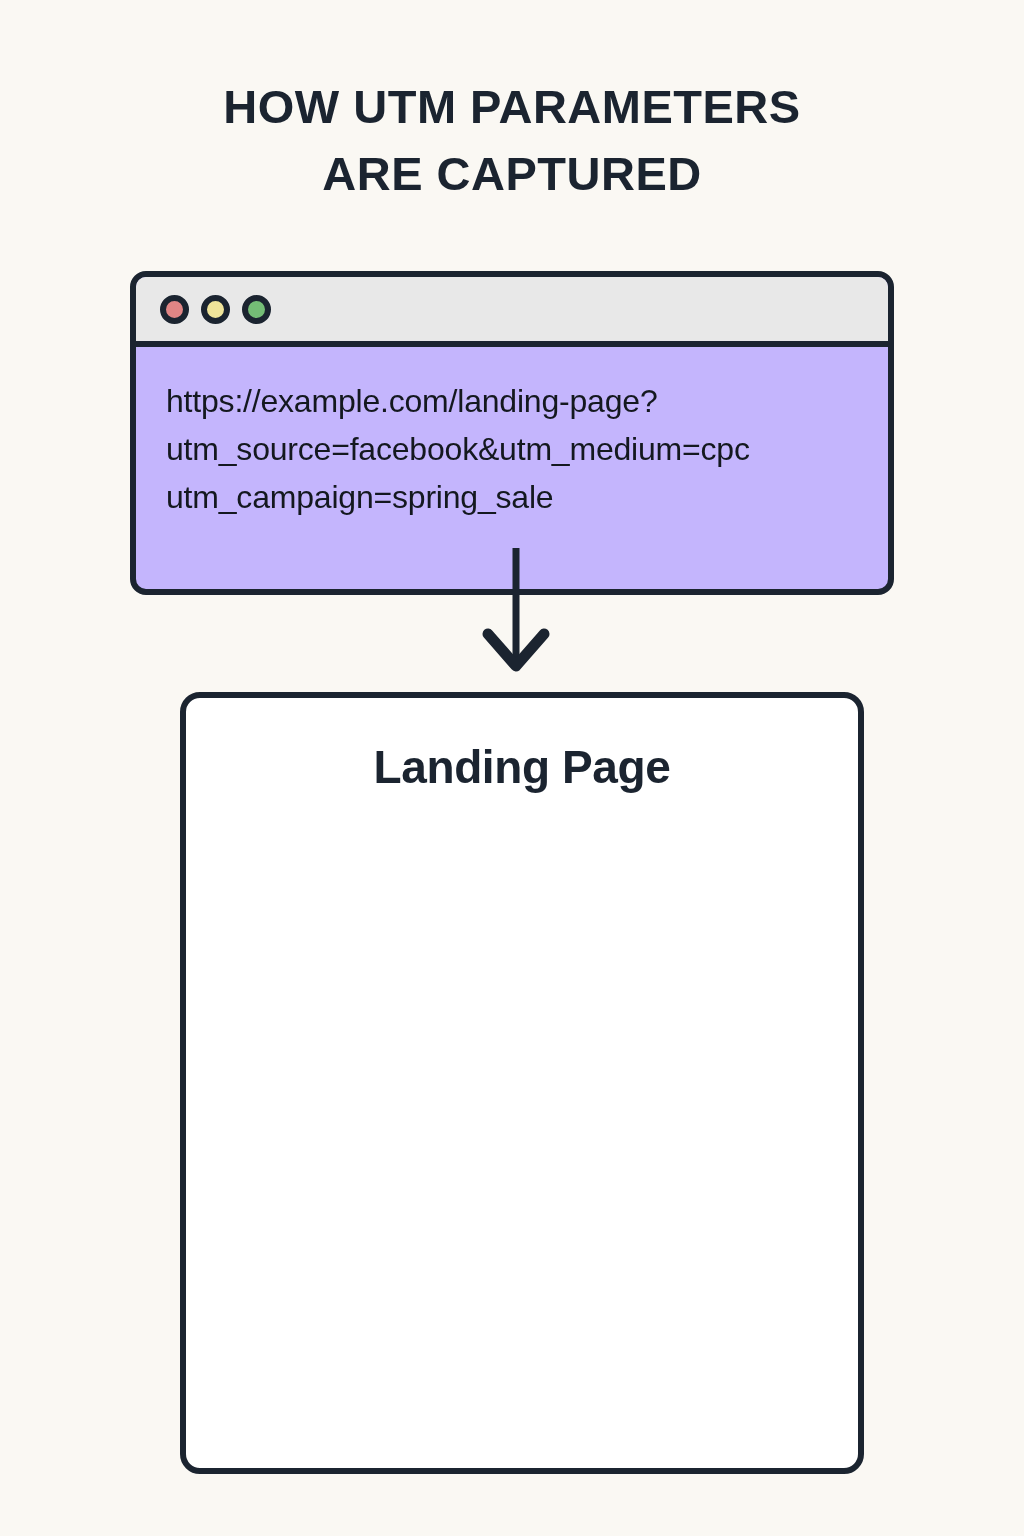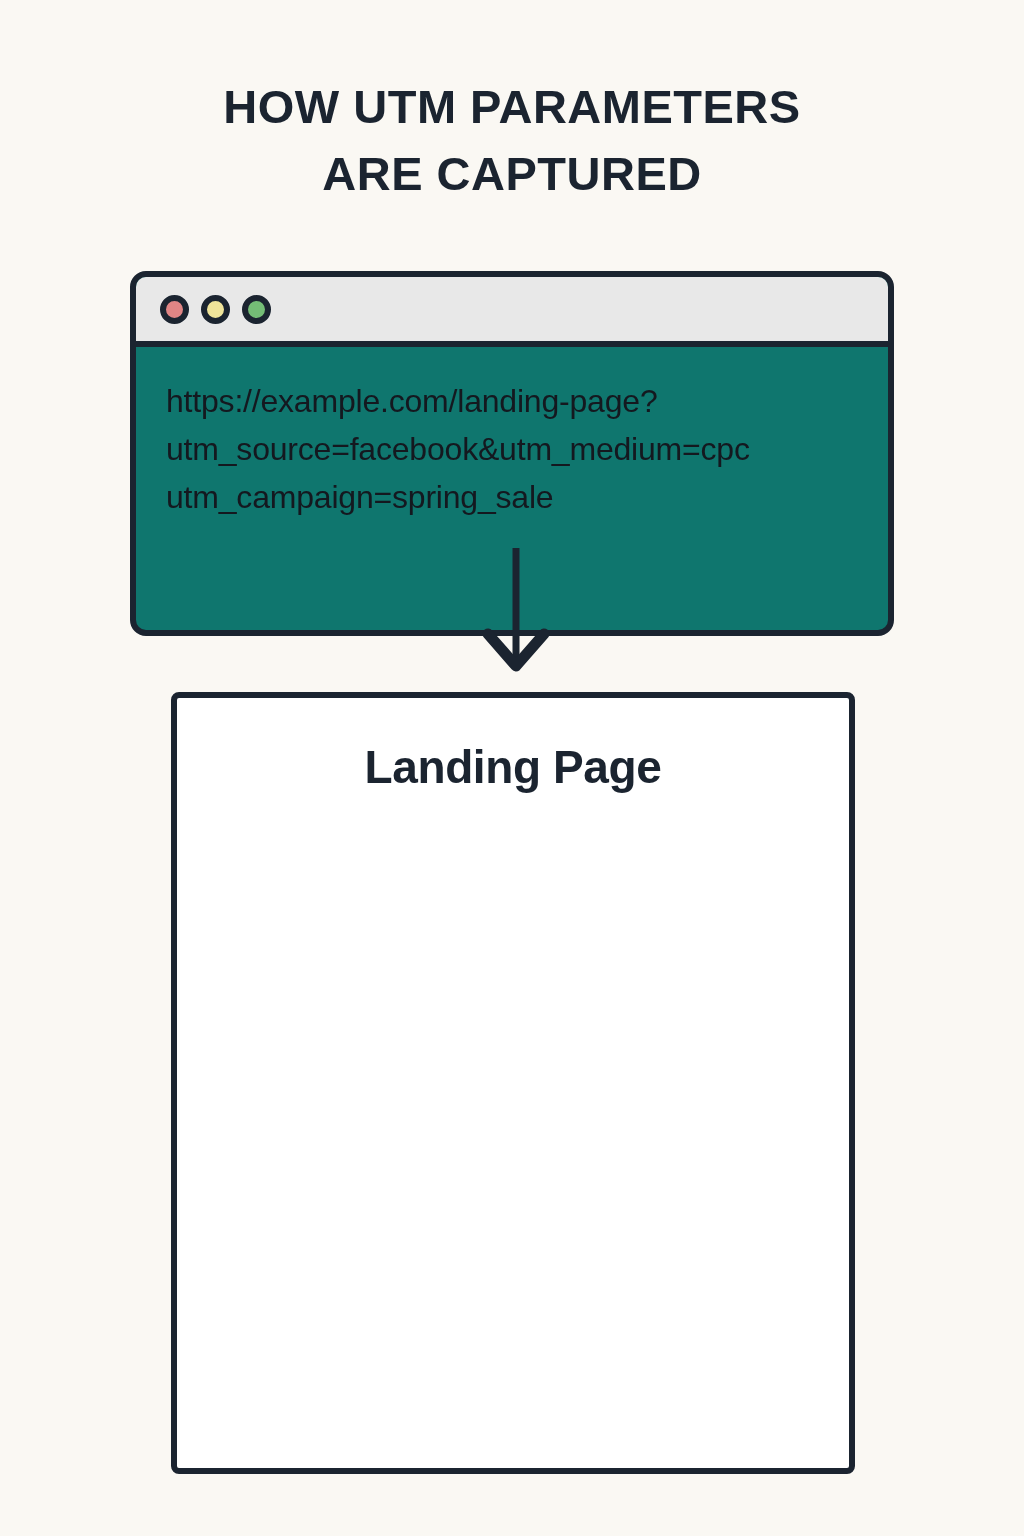--- a/index.html
+++ b/index.html
@@ -31,25 +31,25 @@
     text-transform: uppercase;
     white-space: pre-line;
   }
 
   
   .browser-window {
     position: absolute;
     left: 130px;
     top: 271px;
     width: 764px;
-    height: 365px;
+    height: 324px;
     box-sizing: border-box;
     border: 6px solid #1b2430;
     border-radius: 16px;
-    background: #0f766e;
+    background: #c4b5fd;
     overflow: hidden;
   }
   .browser-titlebar {
     height: 70px;
     background: #e8e8e8;
     border-bottom: 6px solid #1b2430;
     box-sizing: border-box;
     display: flex;
     align-items: center;
     padding-left: 24px;
@@ -82,27 +82,27 @@
     position: absolute;
     left: 468px;
     top: 548px;
     width: 96px;
     height: 128px;
   }
 
   
   .landing-card {
     position: absolute;
-    left: 171px;
+    left: 180px;
     top: 692px;
     width: 684px;
     height: 782px;
     box-sizing: border-box;
     border: 6px solid #1b2430;
-    border-radius: 8px;
+    border-radius: 20px;
     background: #ffffff;
   }
   .card-heading {
     margin-top: 42px;
     text-align: center;
     font-size: 46px;
     font-weight: bold;
     color: #1b2430;
     letter-spacing: -0.4px;
   }

